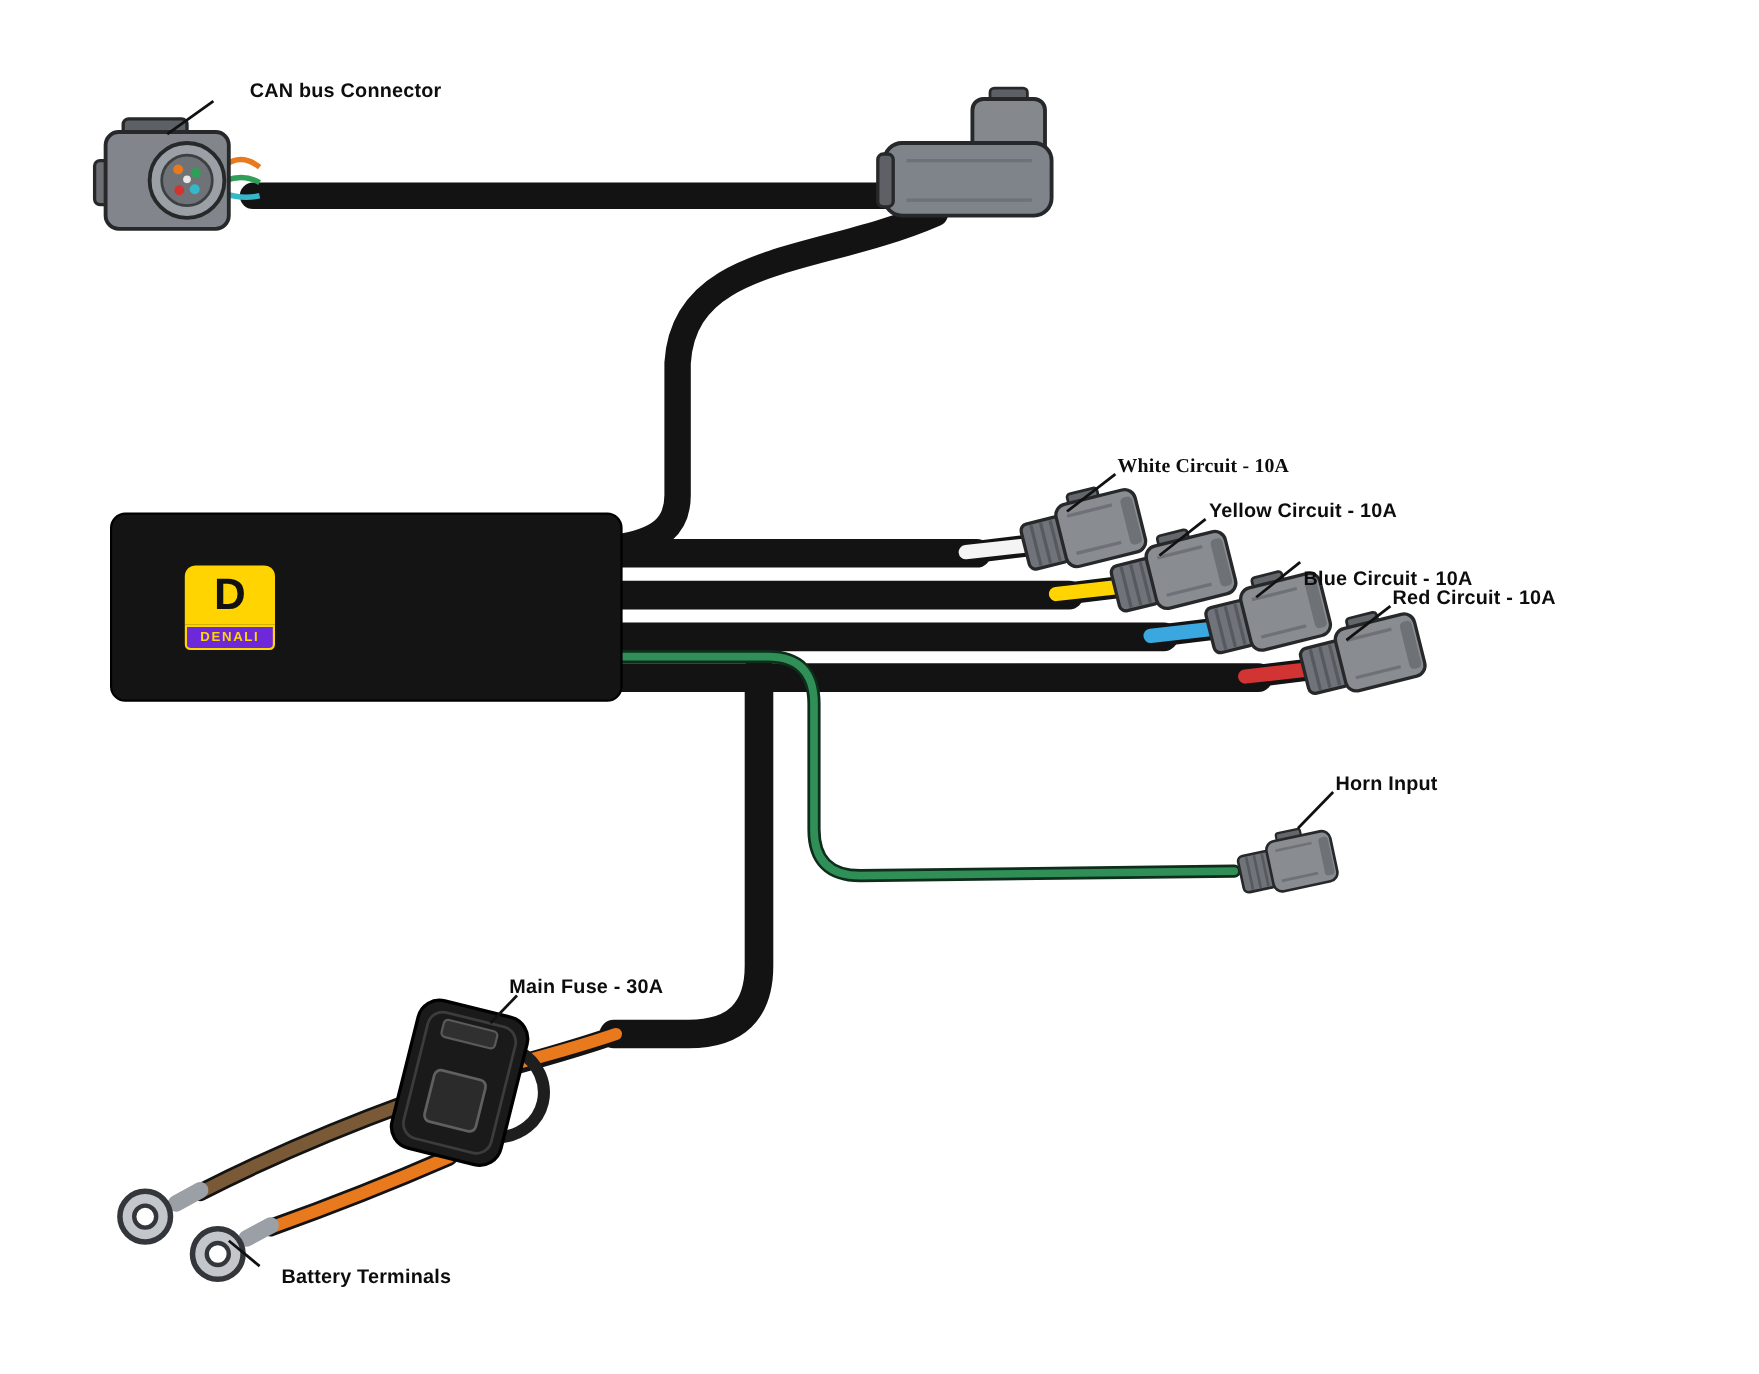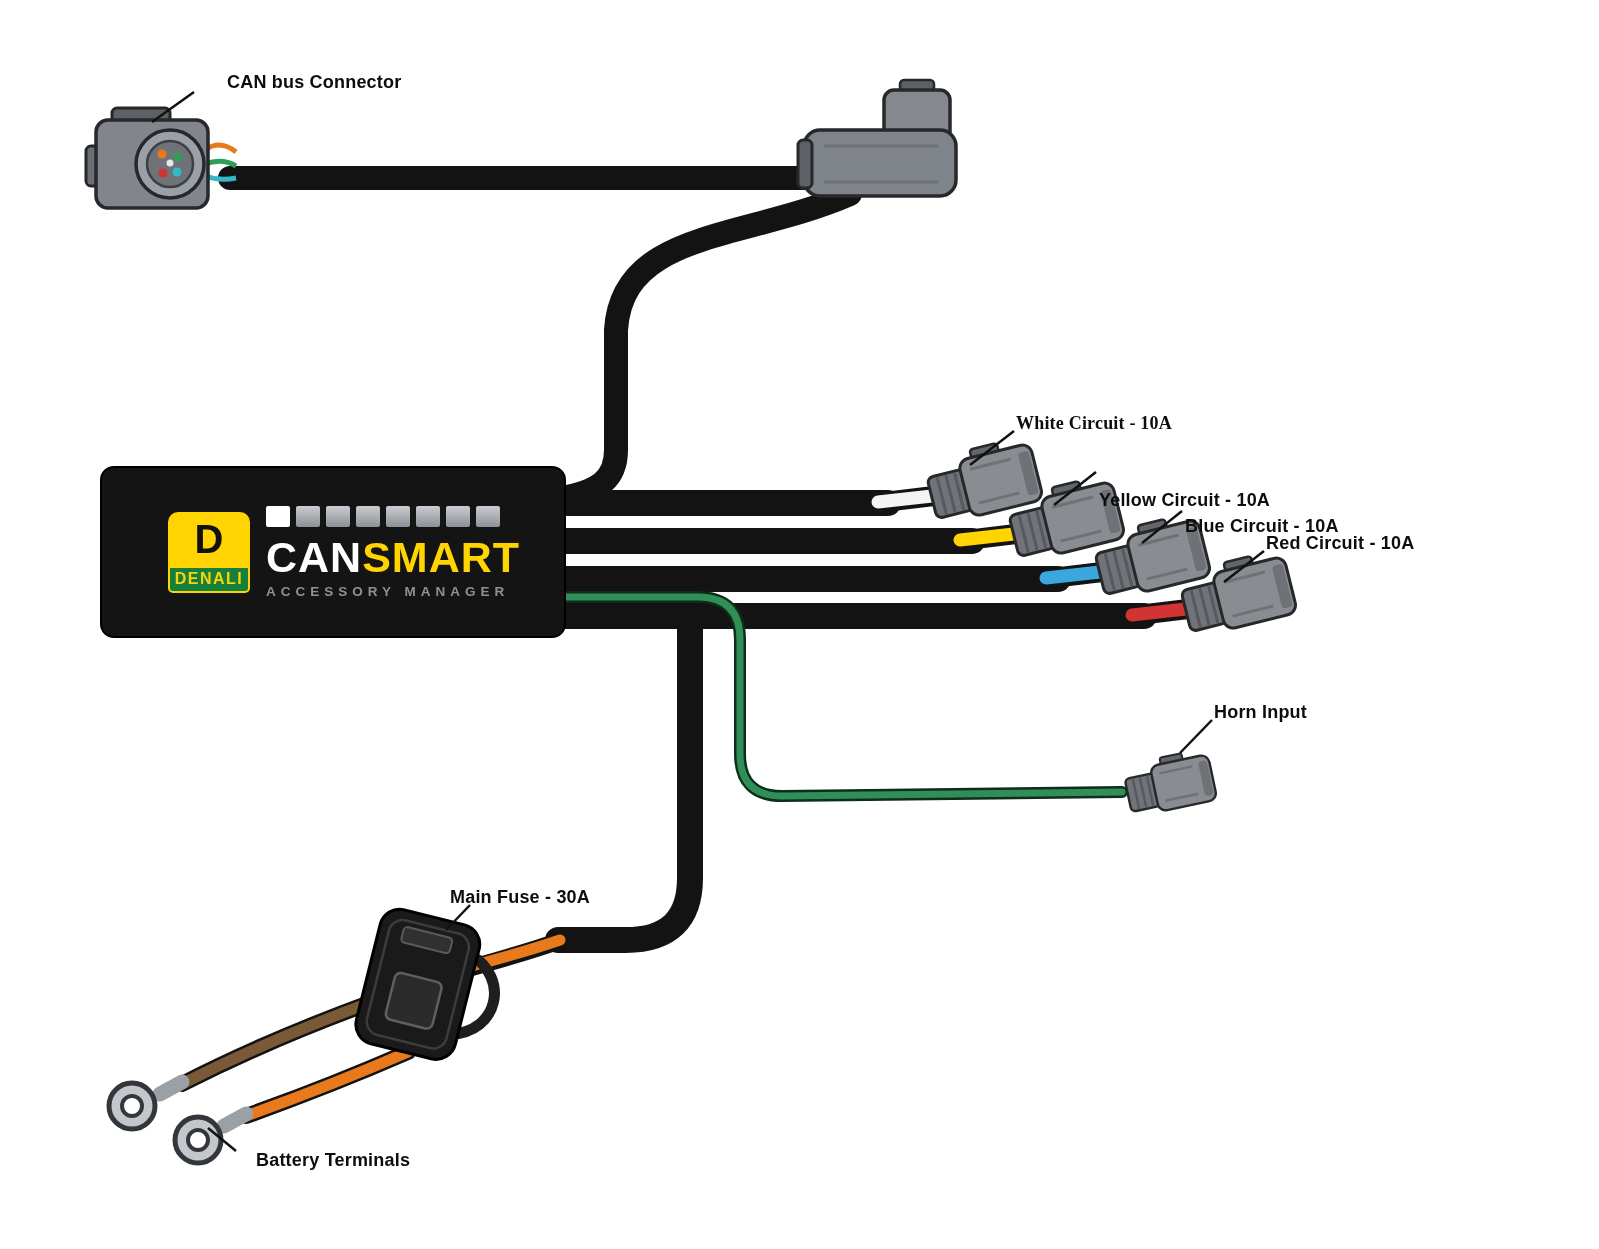--- a/index.html
+++ b/index.html
@@ -18,22 +18,22 @@
     box-sizing:border-box; display:flex; align-items:center; gap:16px;
     padding-left:66px;
   }
   .logo { width:82px; flex:0 0 auto; }
   .logo-top {
     height:54px; background:#ffd400; border-radius:10px 10px 0 0;
     display:flex; align-items:center; justify-content:center;
   }
   .logo-d { font-weight:800; font-size:40px; line-height:1; color:#111; }
   .logo-bottom {
-    background:#15803d; border:2px solid #ffd400; color:#ffd400;
-    font-size:16px; font-weight:bold; text-align:center;
+    background:#6d28d9; border:2px solid #ffd400; color:#ffd400;
+    font-size:12px; font-weight:bold; text-align:center;
     letter-spacing:1.5px; padding:2px 0 3px; border-radius:0 0 5px 5px;
   }
   .brand-col { display:flex; flex-direction:column; }
   .squares { display:flex; gap:6px; margin-bottom:9px; }
   .sq {
     width:24px; height:21px; border-radius:2px;
     background:linear-gradient(180deg,#caced2,#8d9196);
   }
   .sq.first { background:#ffffff; }
   .title-row { font-size:43px; font-weight:800; line-height:1; letter-spacing:1px; }
@@ -154,40 +154,24 @@
     </g>
   </svg>
 
   <div class="device-box">
     <div class="logo">
       <div class="logo-top">
         <span class="logo-d">D</span>
       </div>
       <div class="logo-bottom">DENALI</div>
     </div>
-    <div class="brand-col">
-      <div class="squares">
-        <div class="sq first"></div>
-        <div class="sq"></div>
-        <div class="sq"></div>
-        <div class="sq"></div>
-        <div class="sq"></div>
-        <div class="sq"></div>
-        <div class="sq"></div>
-        <div class="sq"></div>
-      </div>
-      <div class="title-row">
-        <span class="title-primary">CAN</span><span class="title-secondary">SMART</span>
-      </div>
-      <div class="subtitle">ACCESSORY MANAGER</div>
-    </div>
   </div>
 
   <div class="label" style="left:196px; top:72px;margin-left:31px;">CAN bus Connector</div>
   <div class="label" style="left:1016px; top:413px;font-family:Liberation Serif, serif;">White Circuit - 10A</div>
-  <div class="label" style="left:1099px; top:454px;margin-top:36px;">Yellow Circuit - 10A</div>
+  <div class="label" style="left:1099px; top:454px;">Yellow Circuit - 10A</div>
   <div class="label" style="left:1185px; top:516px;">Blue Circuit - 10A</div>
   <div class="label" style="left:1266px; top:533px;text-align:right;">Red Circuit - 10A</div>
   <div class="label" style="left:1214px; top:702px;">Horn Input</div>
-  <div class="label" style="left:450px; top:887px;">Main Fuse - 30A</div>
+  <div class="label" style="left:463px; top:887px;">Main Fuse - 30A</div>
   <div class="label" style="left:256px; top:1150px;">Battery Terminals</div>
 
 </div>
 
 </body></html>

